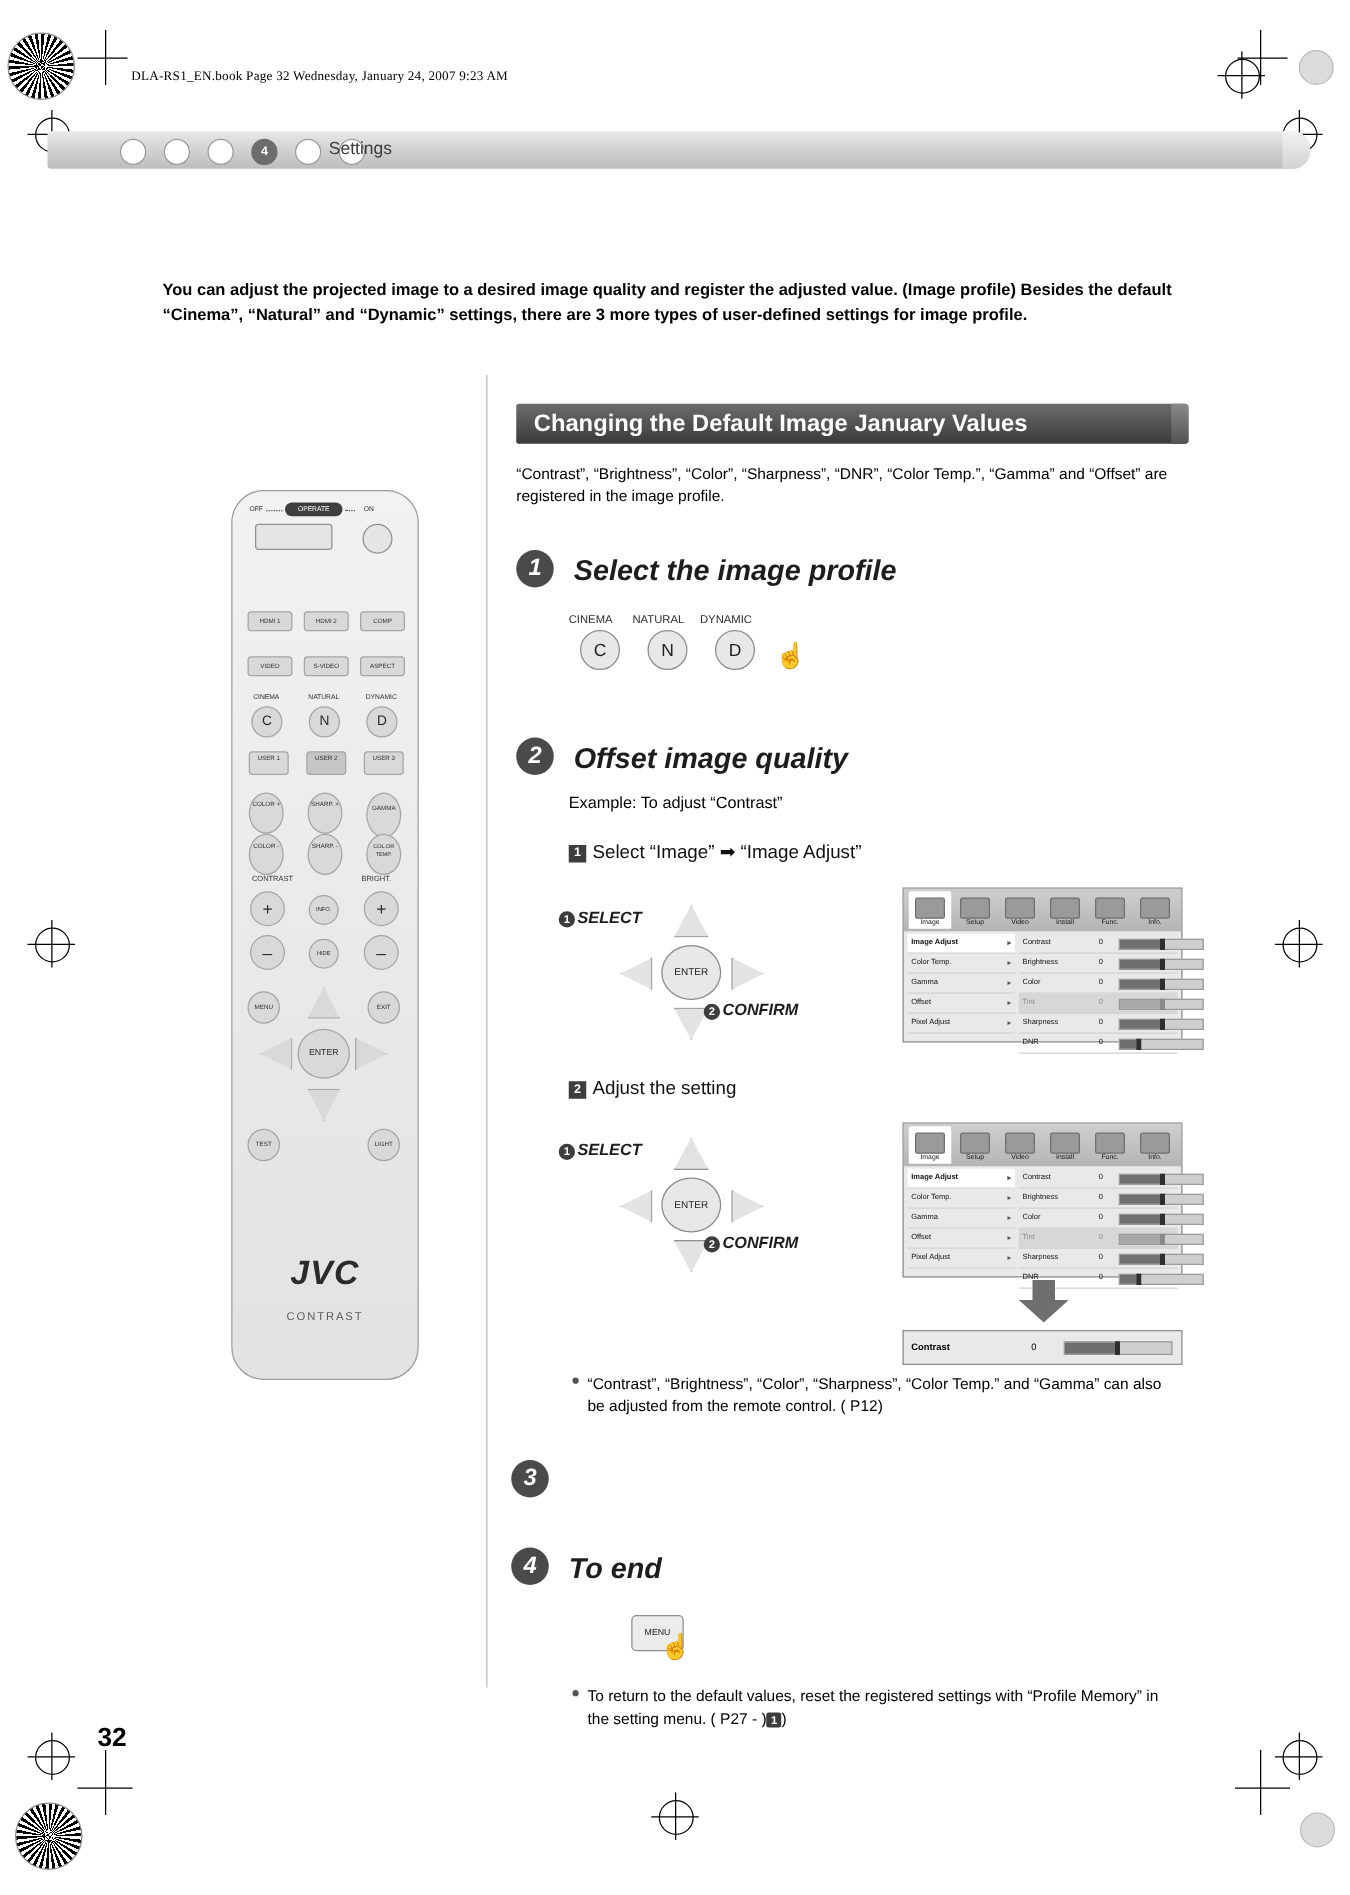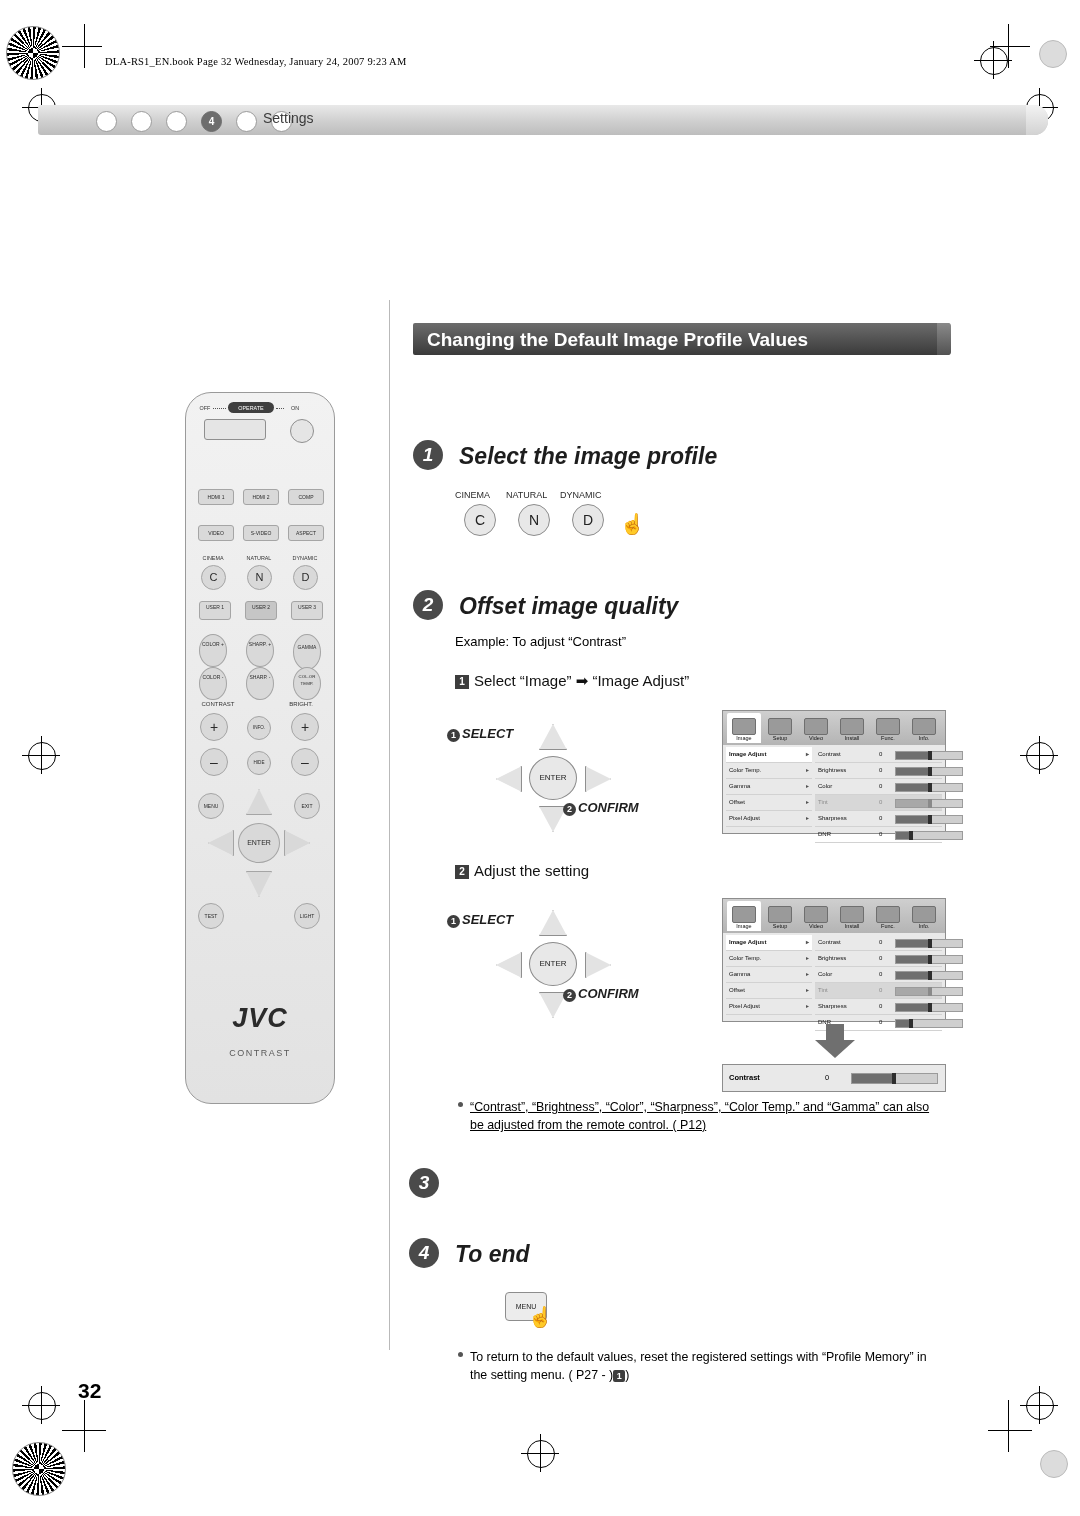--- a/index.html
+++ b/index.html
@@ -201,27 +201,29 @@
       <div class="edge"></div>
     </div>
   <div class="dot" style="left:96px;"></div>
   <div class="dot" style="left:131px;"></div>
   <div class="dot" style="left:166px;"></div>
   <div class="dot cur" style="left:201px;">4</div>
   <div class="dot" style="left:236px;"></div>
   <div class="dot" style="left:271px;"></div>
   <div class="tab-label">Settings</div>
 
+  <div class="intro">You can adjust the projected image to a desired image quality and register the adjusted value. (Image profile) Besides the default “Cinema”, “Natural” and “Dynamic” settings, there are 3 more types of user-defined settings for image profile.</div>
 
   <div class="vline"></div>
 
   <div class="banner">
-    <span>Changing the Default Image Profile Values</span>
+    <span>Changing the Default Image January Values</span>
     <div class="tail"></div>
   </div>
+  <div class="sect-note">“Contrast”, “Brightness”, “Color”, “Sharpness”, “DNR”, “Color Temp.”, “Gamma” and “Offset” are registered in the image profile.</div>
 
   <div class="stepnum" style="left:413px;top:440px;">1</div>
   <div class="stephead" style="left:459px;top:443px;">Select the image profile</div>
 
   <div class="profrow" style="left:455px;top:490px;width:260px;height:60px;">
     <div class="profcap" style="left:0px;top:0px;">CINEMA</div>
     <div class="profcap" style="left:51px;top:0px;">NATURAL</div>
     <div class="profcap" style="left:105px;top:0px;">DYNAMIC</div>
     <div class="profbtn" style="left:9px;top:14px;">C</div>
     <div class="profbtn" style="left:63px;top:14px;">N</div>
@@ -443,21 +445,21 @@
 
   <div class="contrastbox" style="left:722px;top:1064px;width:222px;">
     <span style="position:absolute;left:6px;top:8px;font-size:7.5px;font-weight:bold;">Contrast</span>
     <span style="position:absolute;left:102px;top:8px;font-size:7.5px;">0</span>
     <span class="bar" style="left:128px;top:8px;width:85px;height:9px;">
         <i style="width:48%"></i>
         <span class="knob" style="left:40px;height:11px"></span>
       </span>
   </div>
 
-  <div class="bullet" style="left:470px;top:1098px;width:470px;text-decoration:underline;">
+  <div class="bullet" style="left:470px;top:1098px;width:470px;">
     <span class="b"></span>
     <span>“Contrast”, “Brightness”, “Color”, “Sharpness”, “Color Temp.” and “Gamma” can also be adjusted from the remote control. (     P12)</span>
   </div>
 
   <div class="stepnum" style="left:409px;top:1168px;">3</div>
 
   <div class="stepnum" style="left:409px;top:1238px;">4</div>
   <div class="stephead" style="left:455px;top:1241px;">To end</div>
 
   <div class="menukey" style="left:505px;top:1292px;">MENU</div>

